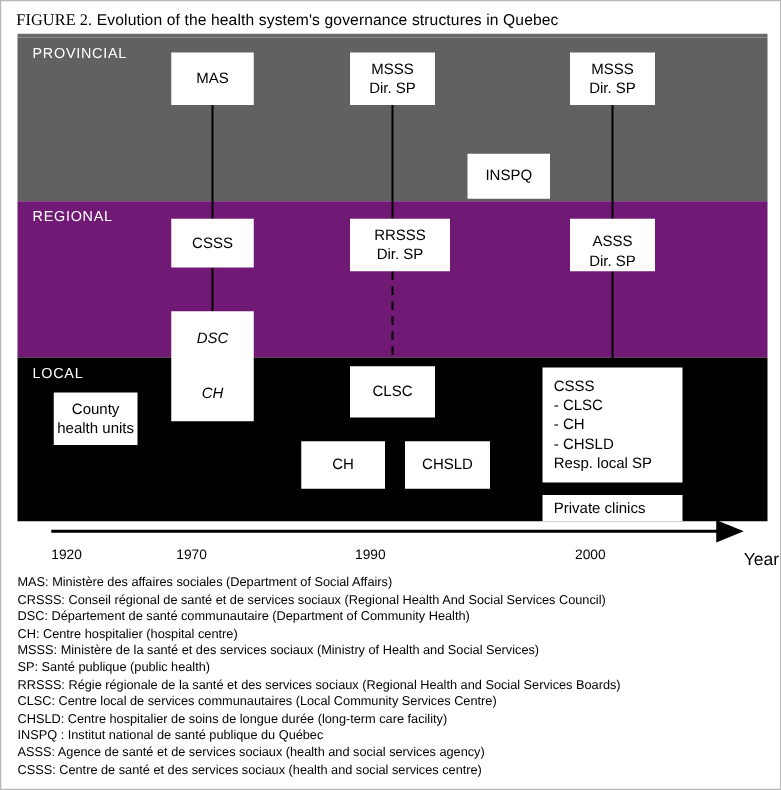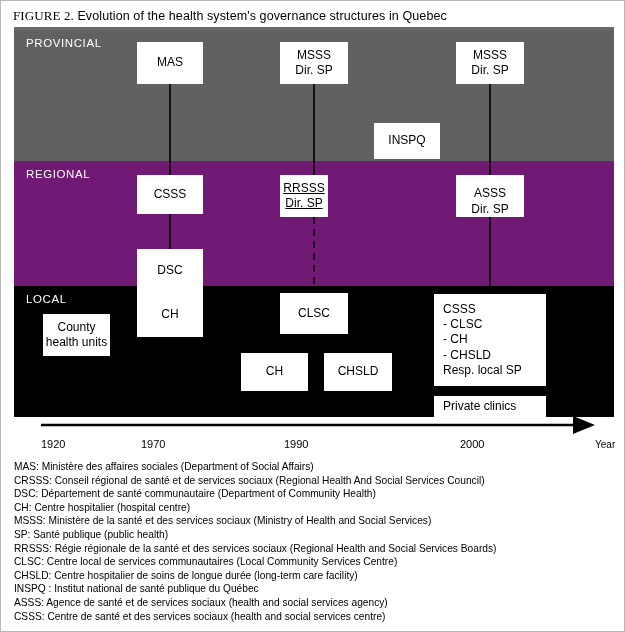--- a/index.html
+++ b/index.html
@@ -92,21 +92,21 @@
   .axis-wrap { position: absolute; left: 0; top: 0; width: 625px; height: 632px; }
   .axis-tick-label {
     position: absolute;
     font-size: 11px;
     font-family: "Liberation Sans", sans-serif;
     text-align: left;
     width: 60px;
   }
   .axis-year-label {
     position: absolute;
-    font-size: 10px;
+    font-size: 14px;
   }
 
   
   .legend {
     position: absolute;
     left: 13px; top: 459px;
     width: 600px;
   }
   .legend-line {
     font-size: 10.2px;
@@ -172,31 +172,31 @@
   </div>
 
   <div class="node" style="left:373px; top:122px; width:66px; height:36px;">
     <span class="lines-txt">INSPQ</span>
   </div>
 
   <div class="node" style="left:136px; top:174px; width:66px; height:39px;">
     <span class="lines-txt">CSSS</span>
   </div>
 
-  <div class="node" style="left:279px; top:174px; width:48px; height:42px;text-decoration:underline;">
+  <div class="node" style="left:279px; top:174px; width:80px; height:42px;">
     <span class="lines-txt">RRSSS
 Dir. SP</span>
   </div>
 
   <div class="node" style="left:455px; top:174px; width:68px; height:42px;align-items:flex-end;">
     <span class="lines-txt">ASSS
 Dir. SP</span>
   </div>
 
-  <div class="node" style="left:136px; top:248px; width:66px; height:88px; flex-direction:column; justify-content:space-around;">
+  <div class="node" style="left:136px; top:248px; width:66px; height:88px; flex-direction:column; justify-content:space-around;font-style:italic;">
     <span class="lines-txt">DSC</span>
     <span class="lines-txt">CH</span>
   </div>
 
   <div class="node" style="left:42px; top:313px; width:67px; height:42px;">
     <span class="lines-txt">County
 health units</span>
   </div>
 
   <div class="node" style="left:279px; top:292px; width:68px; height:41px;">

